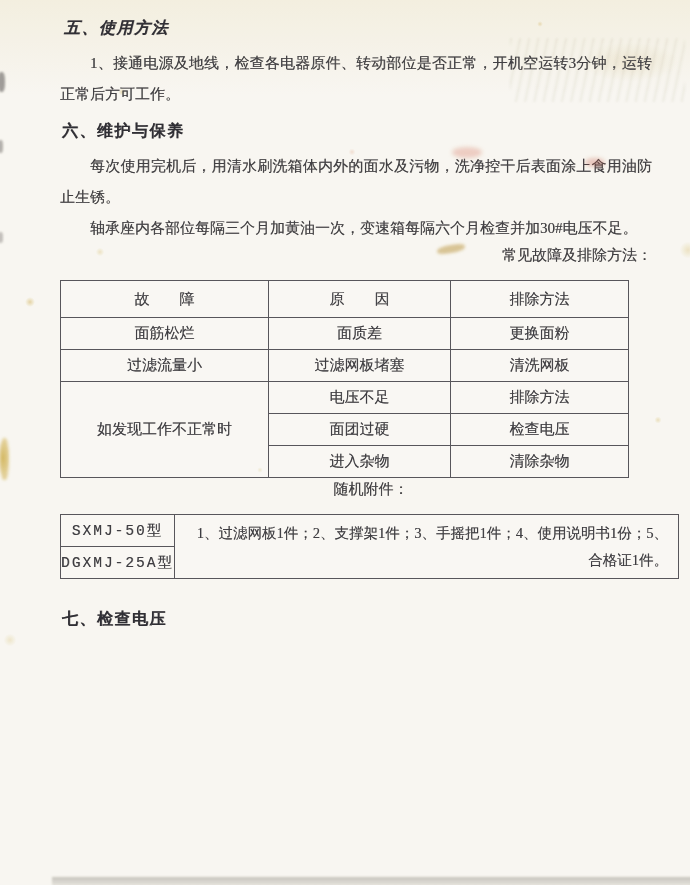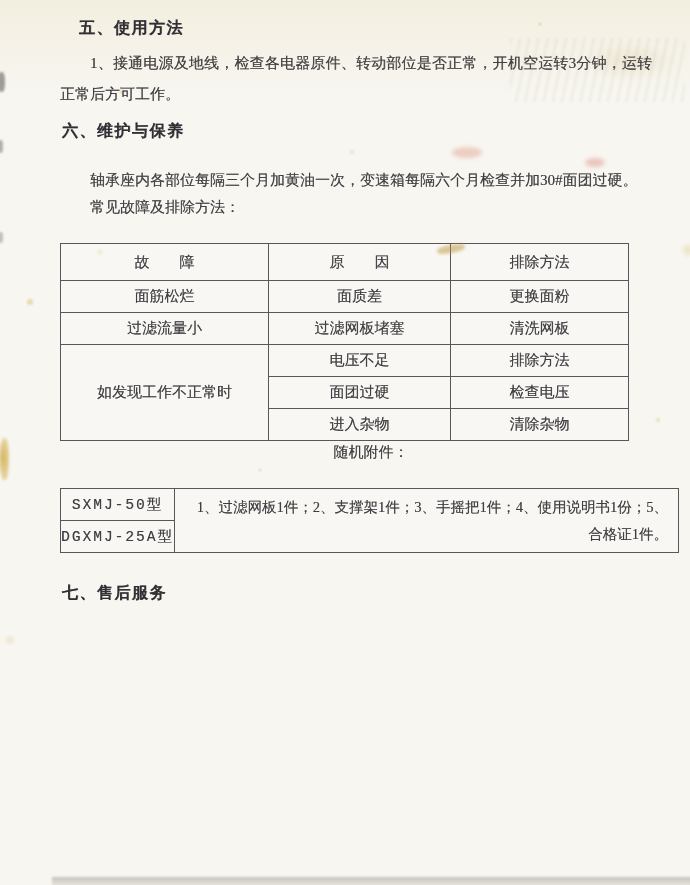--- a/index.html
+++ b/index.html
@@ -30,44 +30,44 @@
   }
   .h-sec {
     font-family: "Liberation Sans", "DejaVu Sans", sans-serif;
     font-weight: bold;
     font-size: 16px;
     letter-spacing: 1.5px;
     color: #2e2d33;
     margin: 0;
     text-shadow: 0.4px 0.4px 0.6px rgba(60,55,55,0.55);
   }
-  .h-usage { margin: 4px 0 9px 19px; }
-  .h-maint { margin: 11px 0 23px 2px; }
+  .h-usage { margin: 4px 0 9px 4px; font-style: italic; }
+  .h-maint { margin: 11px 0 9px 2px; }
   .h-sales { margin: 30px 0 9px 2px; }
   p.body-par {
     margin: 0;
     font-size: 15px;
     line-height: 31px;
     text-indent: 2em;
     text-align: justify;
     text-shadow: 0.35px 0.35px 0.55px rgba(70,65,60,0.6);
   }
   p.tbl-label {
     margin: 0;
     font-size: 15px;
     line-height: 22px;
     text-indent: 2em;
     text-shadow: 0.35px 0.35px 0.55px rgba(70,65,60,0.6);
   }
-  .lbl-fault { margin-top: 30px; }
+  .lbl-fault { margin-top: 30px; text-align: right; }
   .lbl-acc  { margin-top: 17px; text-align: center; }
   table.scan-table {
     border-collapse: collapse;
     table-layout: fixed;
-    margin-top: 25px;
+    margin-top: 14px;
     font-size: 15px;
     color: #3c3b40;
     text-shadow: 0.35px 0.35px 0.5px rgba(70,65,60,0.55);
   }
   table.scan-table td, table.scan-table th {
     border: 1.4px solid #57555a;
     font-weight: normal;
     text-align: center;
     padding: 0;
     background: rgba(255,255,255,0.25);
@@ -102,21 +102,22 @@
 <body>
 
 <div class="page">
 
   <h2 class="h-sec h-usage">五、使用方法</h2>
 
   <p class="body-par">1、接通电源及地线，检查各电器原件、转动部位是否正常，开机空运转3分钟，运转正常后方可工作。</p>
 
   <h2 class="h-sec h-maint">六、维护与保养</h2>
 
-  <p class="body-par">轴承座内各部位每隔三个月加黄油一次，变速箱每隔六个月检查并加30#面团过硬。</p>
+  <p class="body-par">每次使用完机后，用清水刷洗箱体内外的面水及污物，洗净控干后表面涂上食用油防止生锈。</p>
+  <p class="body-par">轴承座内各部位每隔三个月加黄油一次，变速箱每隔六个月检查并加30#电压不足。</p>
 
   <p class="tbl-label lbl-fault">常见故障及排除方法：</p>
 
   <table class="scan-table fault-table">
     <colgroup>
         <col style="width:208px">
         <col style="width:182px">
         <col style="width:178px">
       </colgroup>
     <tbody>
@@ -162,21 +163,21 @@
         <tr>
       <td class="model-cell">SXMJ-50型</td>
       <td rowspan="2" class="items-cell">1、过滤网板1件；2、支撑架1件；3、手摇把1件；4、使用说明书1份；5、合格证1件。</td>
     </tr>
     <tr>
       <td class="model-cell">DGXMJ-25A型</td>
     </tr>
   </tbody>
     </table>
 
-  <h2 class="h-sec h-sales">七、售后服务</h2>
+  <h2 class="h-sec h-sales">七、检查电压</h2>
 
 
   <div class="artifact a-edge-dark1"></div>
   <div class="artifact a-edge-dark2"></div>
   <div class="artifact a-edge-dark3"></div>
   <div class="artifact a-yellow-streak"></div>
   <div class="artifact a-pink1"></div>
   <div class="artifact a-pink2"></div>
   <div class="artifact a-squiggle"></div>
   <div class="artifact a-top-streaks"></div>

